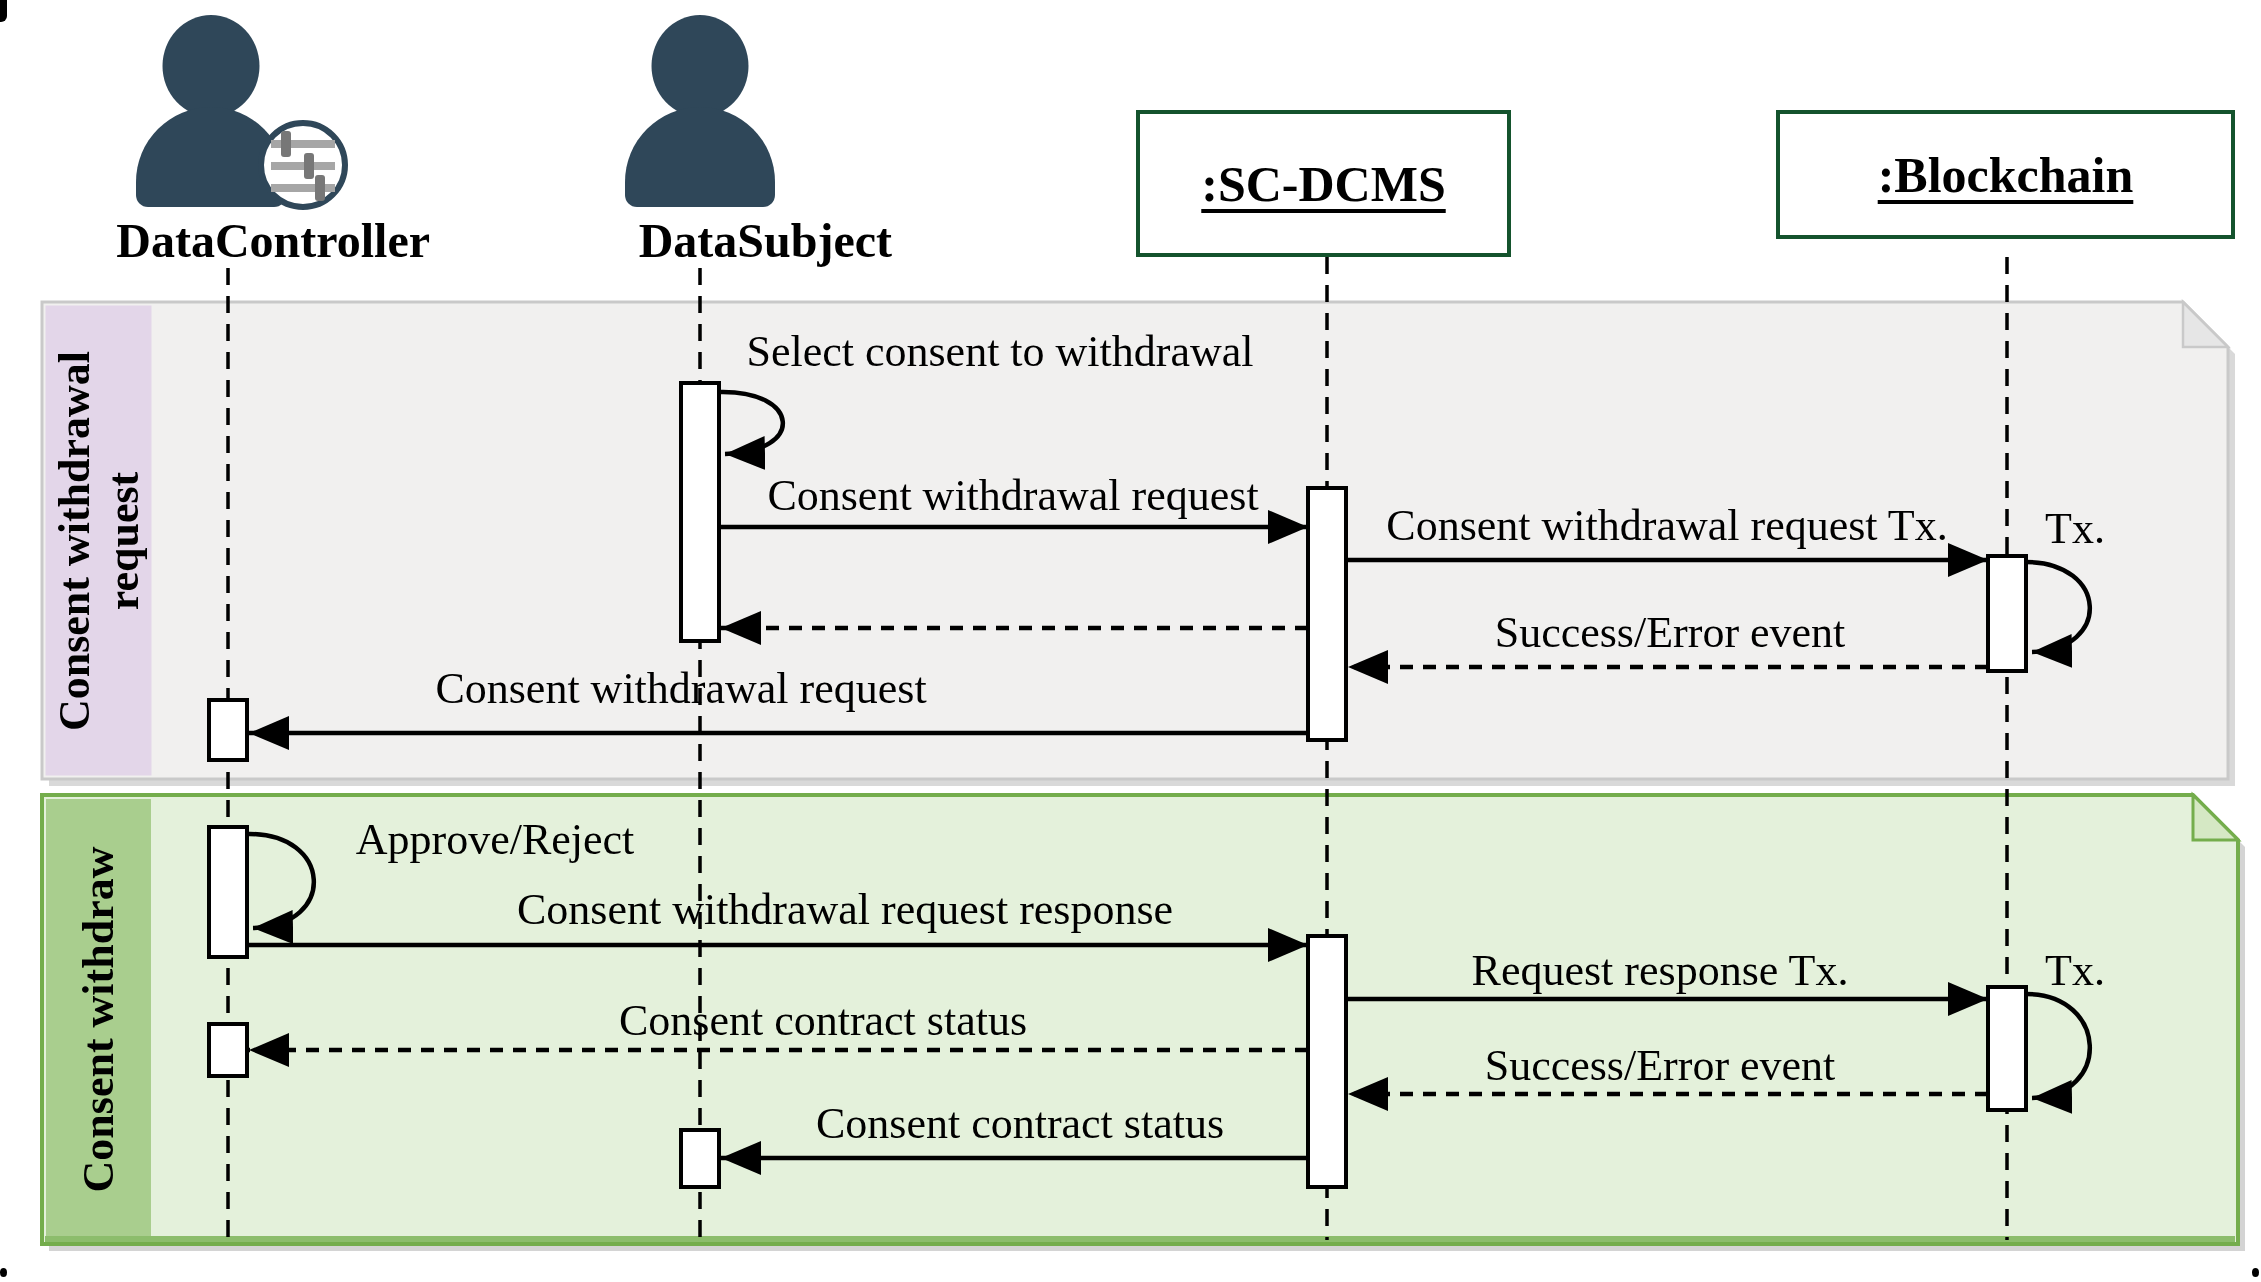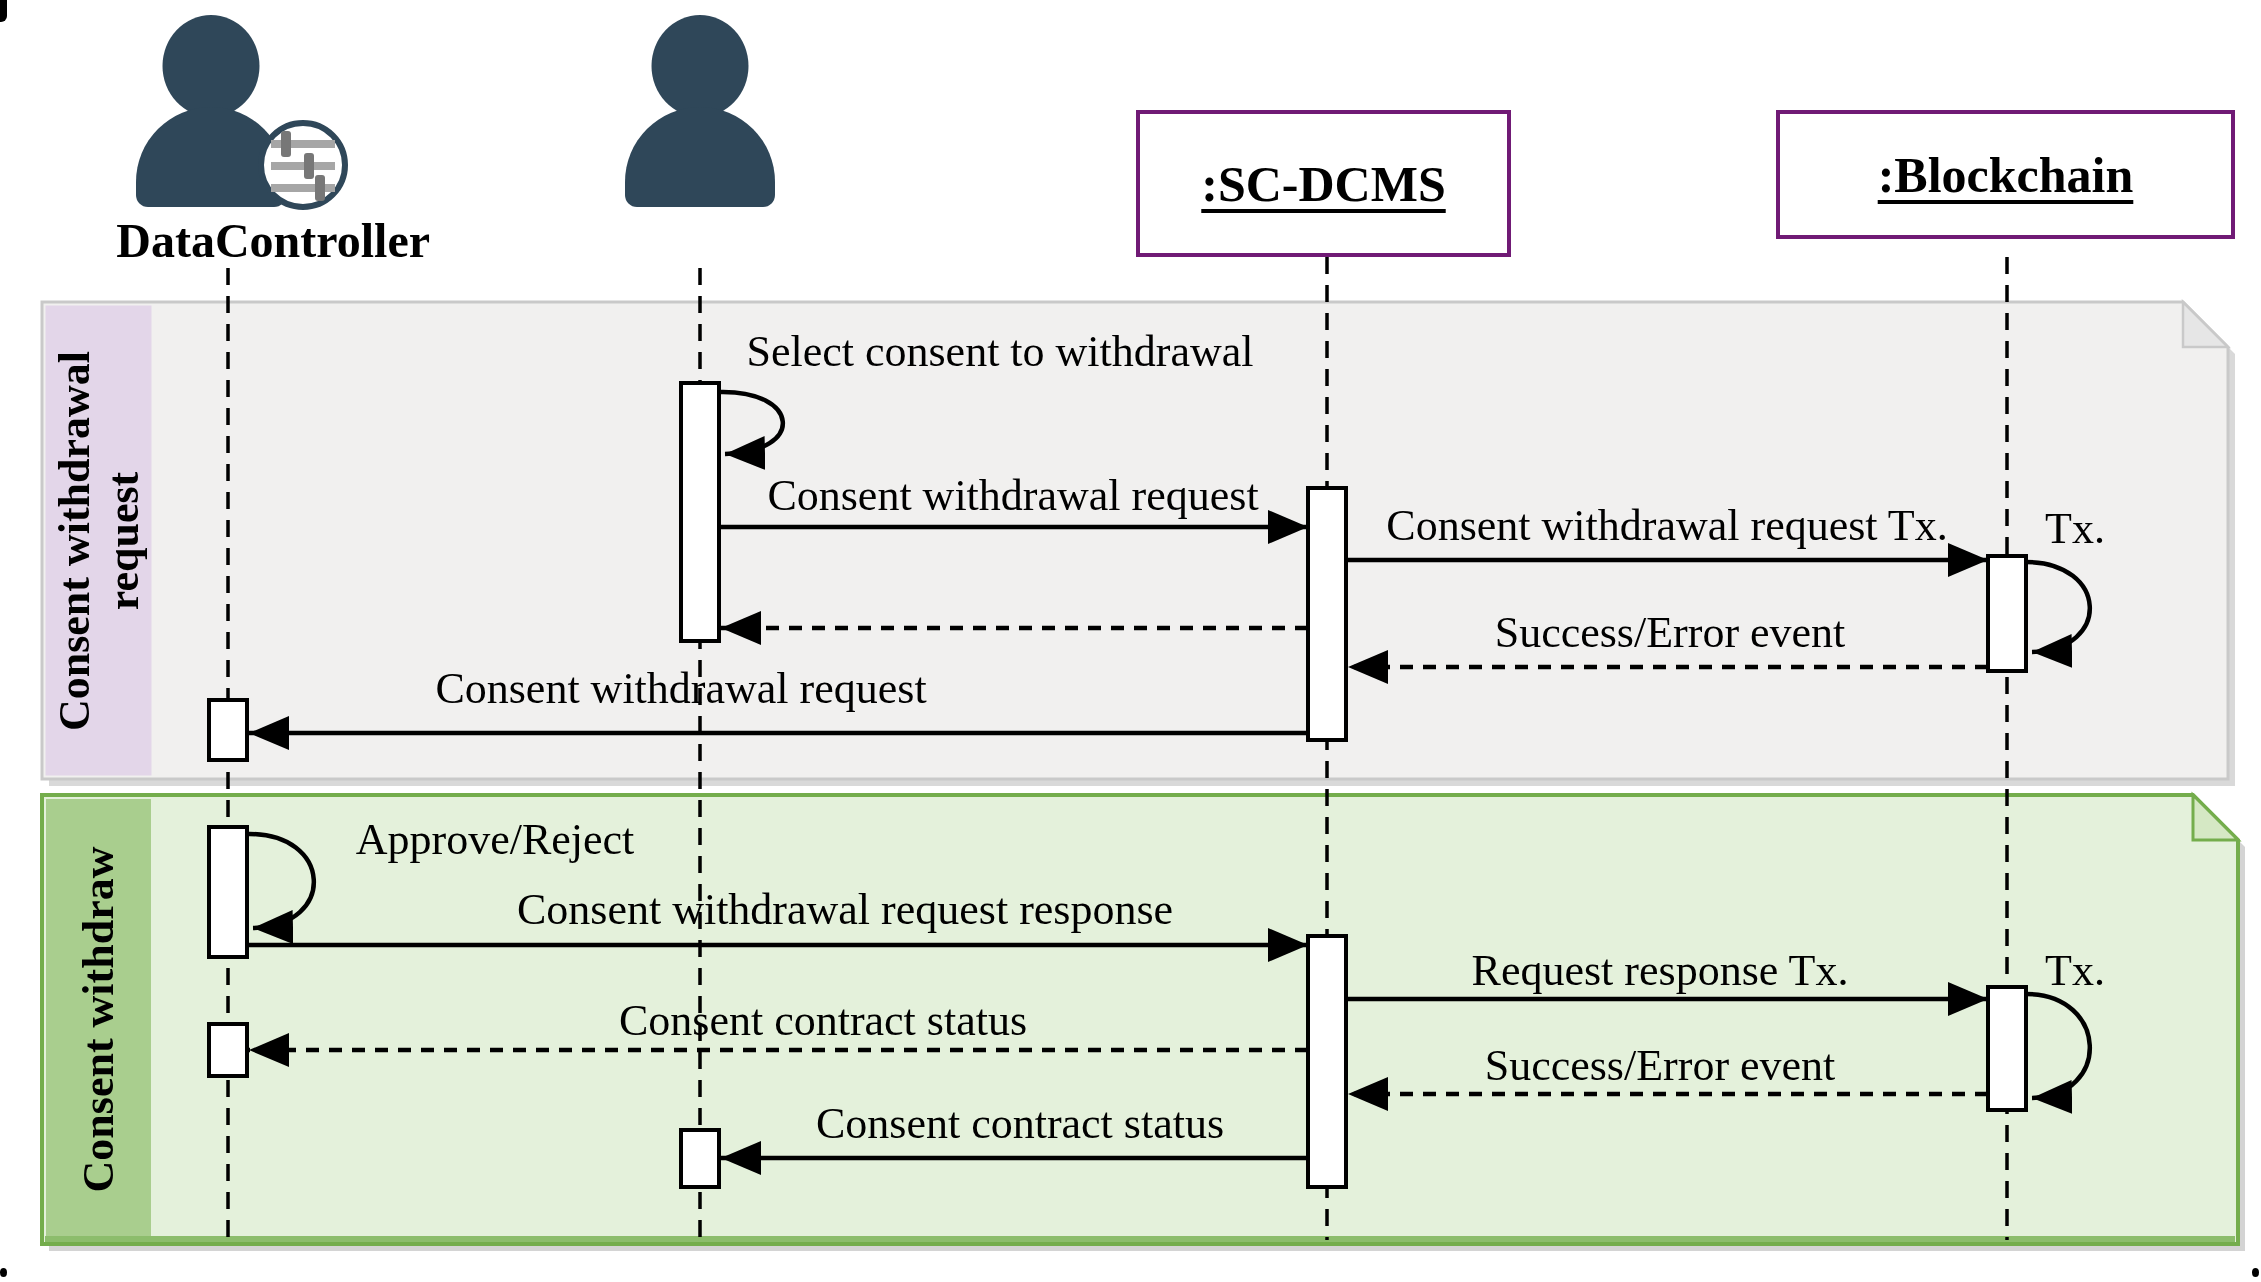--- a/index.html
+++ b/index.html
@@ -36,21 +36,21 @@
   .person .torso{position:absolute;left:0;bottom:0;width:150px;height:100px;
     border-radius:75px 75px 12px 12px;background:var(--person,#2f4759);}
 
   .badge{width:90px;height:90px;border-radius:50%;background:#fff;
     border:6px solid var(--person,#2f4759);box-sizing:border-box;z-index:4;}
   .badge .row{position:absolute;left:7px;right:7px;height:8px;background:#a6a6a6;}
   .badge .row .handle{position:absolute;top:-9px;width:10px;height:26px;border-radius:3px;background:#777777;}
 
   .actor-label{font-weight:bold;font-size:48px;text-align:right;white-space:nowrap;}
 
-  .obj-box{background:#fff;border:4px solid #701a75;display:flex;align-items:center;justify-content:center;
+  .obj-box{background:#fff;border:4px solid #14532d;display:flex;align-items:center;justify-content:center;
     box-sizing:border-box;z-index:3;}
   .obj-box span{font-weight:bold;font-size:50px;text-decoration:underline;
     text-decoration-thickness:4px;text-underline-offset:8px;white-space:nowrap;}
 
   .frame-label{font-weight:bold;font-size:44px;line-height:1.12;text-align:center;
     display:flex;align-items:center;justify-content:center;transform:rotate(-90deg);z-index:2;}
   .frame-label .inner{width:460px;}
   .frame-label.one-line .inner{width:auto;white-space:nowrap;}
 
   .msg{font-size:44px;text-align:center;white-space:nowrap;z-index:2;}
@@ -132,20 +132,21 @@
       <div class="row" style="top:58px;">
         <div class="handle" style="left:68%;"></div>
       </div>
     </div>
     <div class="abs actor-label" style="left:30px;top:213px;width:400px;">DataController</div>
 
     <div class="abs person" style="left:625px;top:15px;">
       <div class="head"></div>
       <div class="torso"></div>
     </div>
+    <div class="abs actor-label" style="left:492px;top:213px;width:400px;">DataSubject</div>
 
     <div class="abs obj-box" style="left:1136px;top:110px;width:375px;height:147px;">
       <span>:SC-DCMS</span>
     </div>
     <div class="abs obj-box" style="left:1776px;top:110px;width:459px;height:129px;">
       <span>:Blockchain</span>
     </div>
 
     <div class="abs frame-label" style="left:-138px;top:488px;width:473px;height:106px;">
       <div class="inner">Consent withdrawal request</div>

